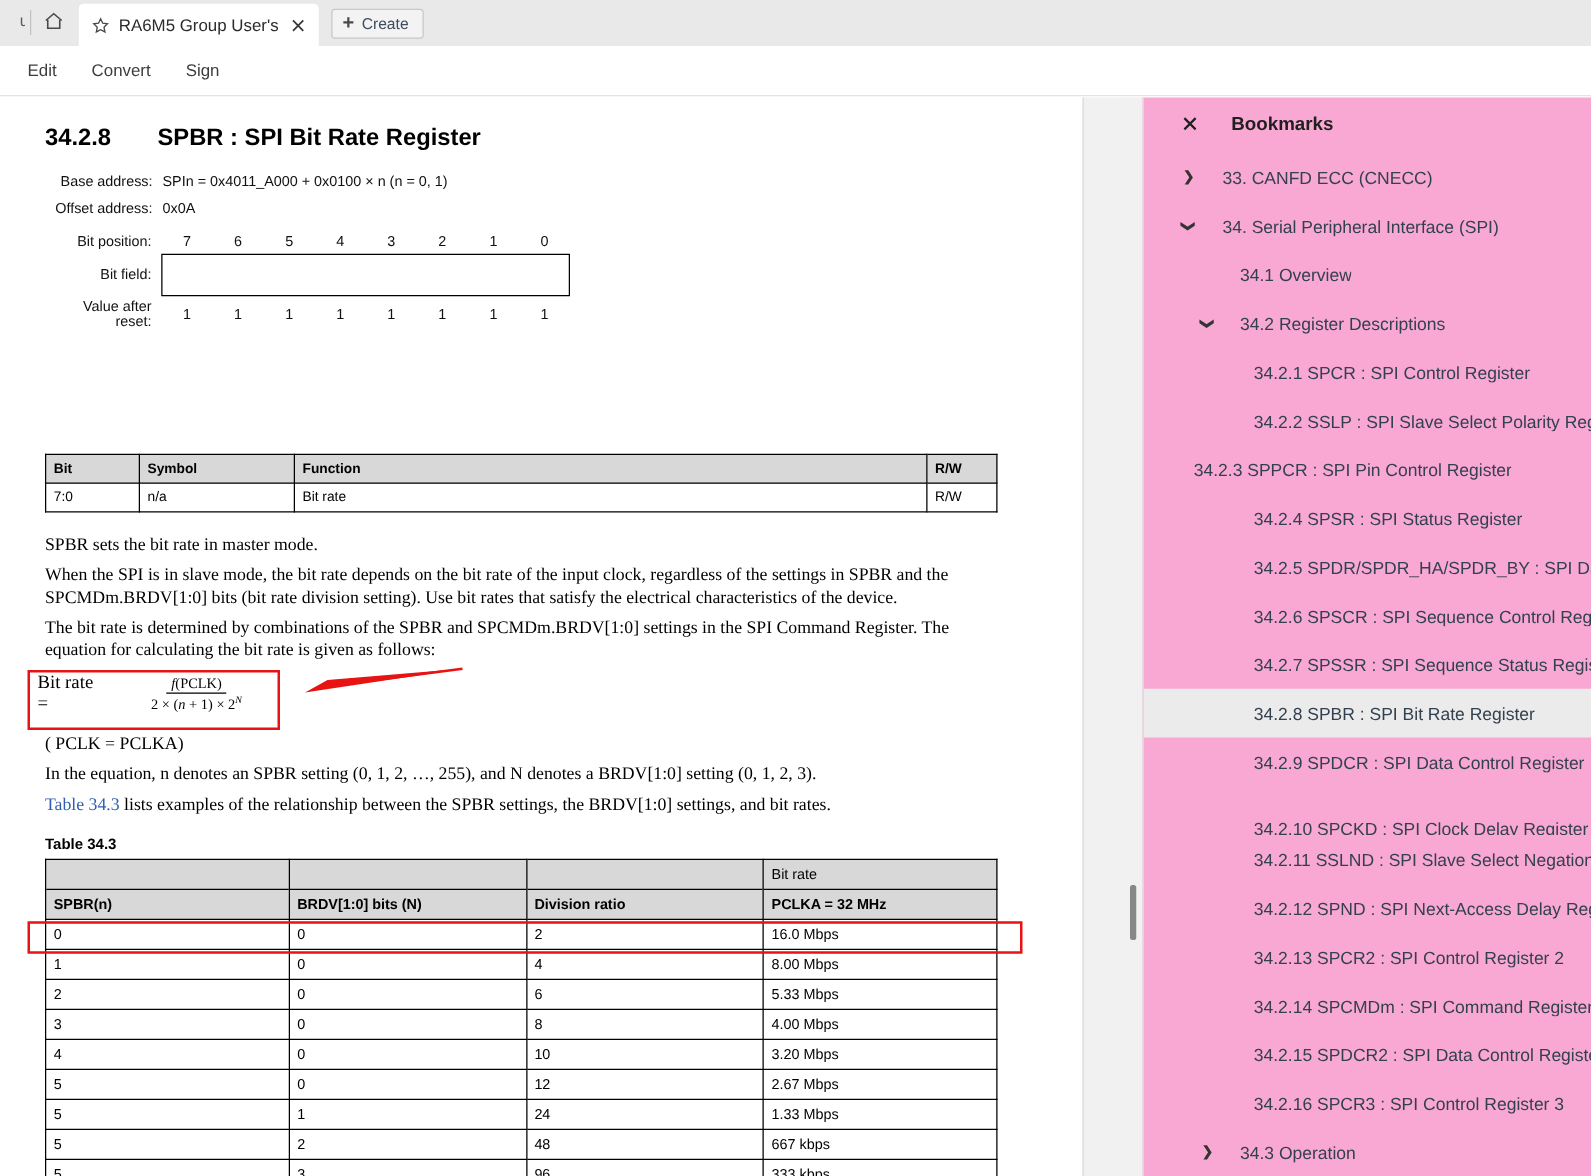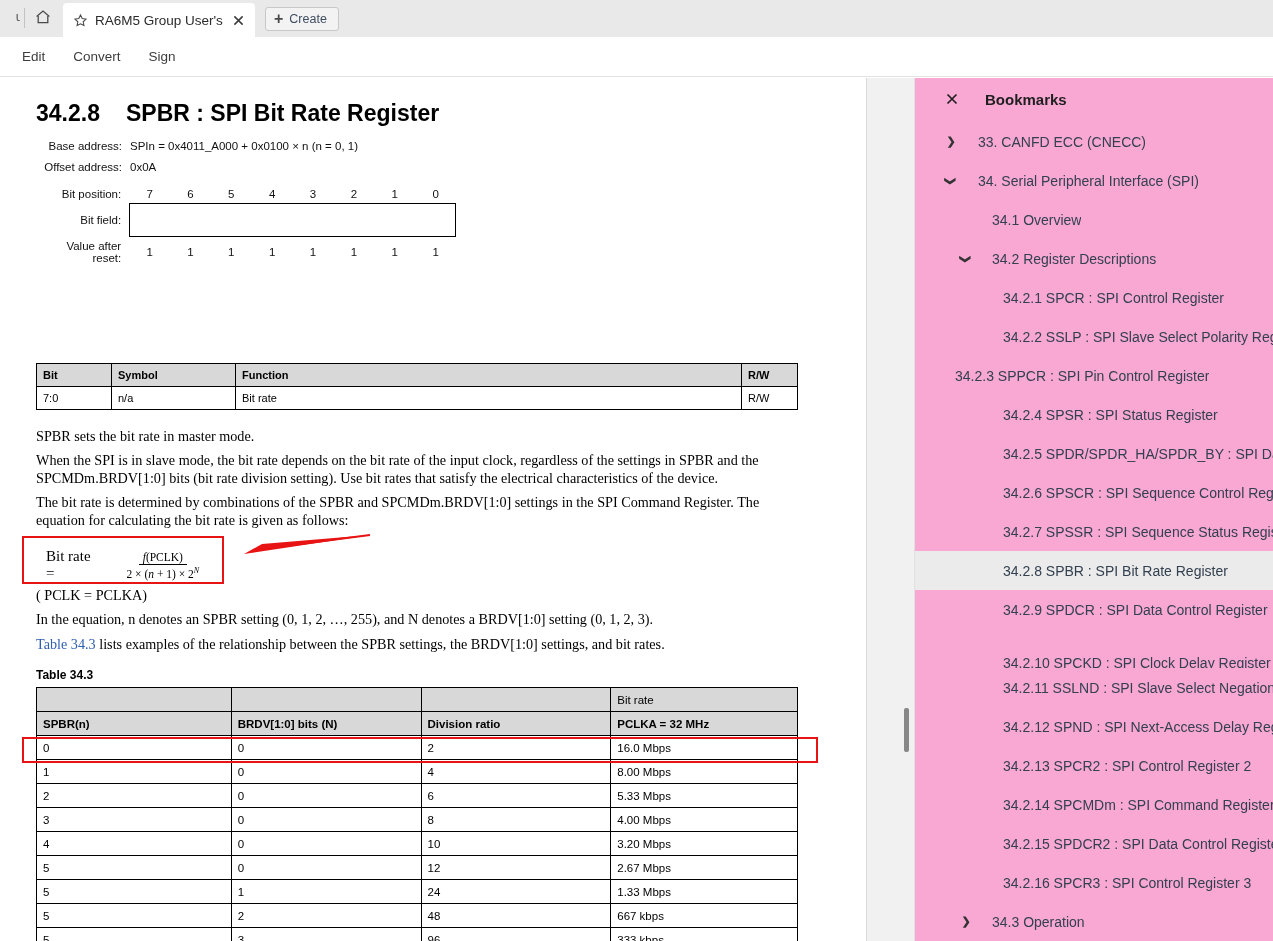--- a/index.html
+++ b/index.html
@@ -112,21 +112,21 @@
     padding: 0;
     font-family: "Liberation Serif", serif;
     color: #000000;
   }
 
   .sec-head {
     position: absolute; left: 36px; top: 22px;
     display: flex; align-items: baseline;
     font-family: "Liberation Sans", sans-serif;
     font-weight: bold;
-    font-size: 23px;
+    font-size: 19px;
     color: #000;
   }
   .sec-head .sec-num { width: 90px; }
 
   .addr-row {
     position: absolute;
     font-family: "Liberation Sans", sans-serif;
     font-size: 11.5px;
     color: #111;
     display: flex;
@@ -185,22 +185,22 @@
     line-height: 17.5px;
     color: #000;
   }
   .para .link { color: #2f5fb3; }
 
   
   .eq-wrap {
     position: absolute; left: 22px; top: 458px;
     width: 202px; height: 48px;
     border: 2.5px solid #e81313;
-    display: flex; align-items: flex-end;
-    padding-left: 22px;
+    display: flex; align-items: flex-start;
+    padding-left: 6px;
     background: #fff;
   }
   .eq {
     display: flex; align-items: center;
     font-family: "Liberation Serif", serif;
     font-size: 15px;
   }
   .eq .lhs { margin-right: 7px; }
   .eq .frac { display: inline-block; text-align: center; }
   .eq .num {

